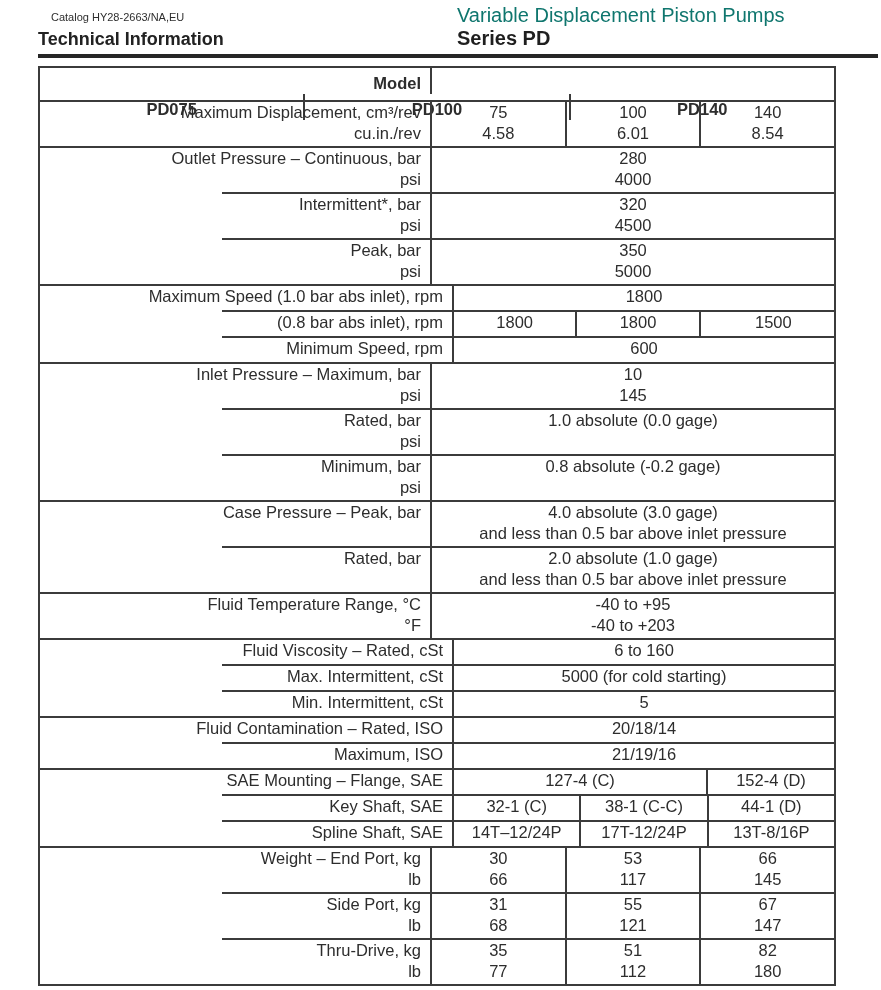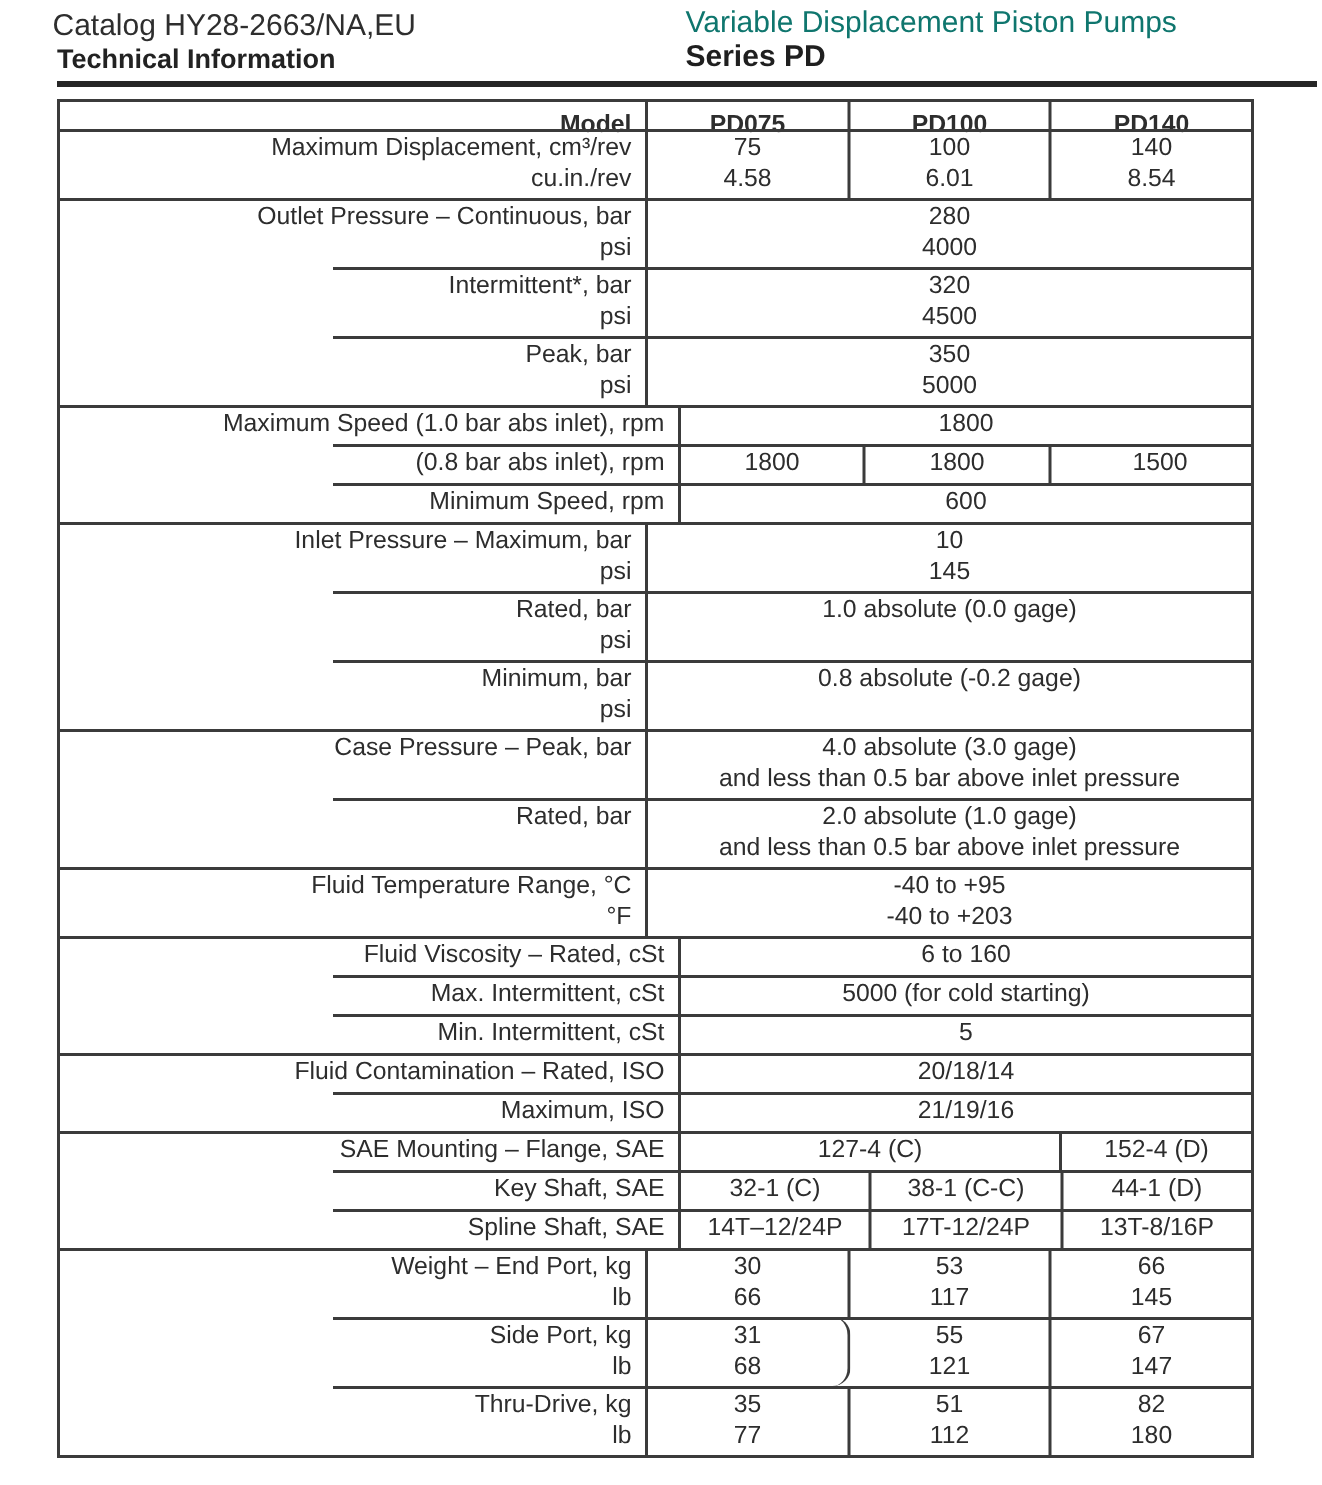--- a/index.html
+++ b/index.html
@@ -6,22 +6,22 @@
   html,body { background:#fff; }
   .page {
     position:relative;
     width:881px; height:990px;
     background:#ffffff;
     font-family:"Liberation Sans", sans-serif;
     color:#2d2d2d;
     overflow:hidden;
   }
   .catalog-line {
-    position:absolute; left:35px; top:7px;
-    font-size:20px; line-height:20px; color:#2e2e2e;
+    position:absolute; left:51px; top:7px;
+    font-size:11px; line-height:20px; color:#2e2e2e;
   }
   .doc-type {
     position:absolute; left:38px; top:28px;
     font-size:18px; font-weight:bold; line-height:22px; color:#222;
   }
   .title-block { position:absolute; left:457px; top:4px; }
   .product-title { font-size:20px; line-height:23px; color:#0f766e; }
   .series-title  { font-size:20px; line-height:23px; font-weight:bold; color:#1f1f1f; }
   .head-rule {
     position:absolute; left:38px; top:54px;
@@ -30,21 +30,21 @@
 
   .spec-table {
     position:absolute; left:38px; top:66px;
     width:798px;
     border:2px solid #3b3b3b;
     background:#fff;
   }
   .row { position:relative; display:flex; width:100%; }
   .row.tall  { height:46px; }
   .row.short { height:26px;padding-left:22px; }
-  .row.header-row { height:18px; }
+  .row.header-row { height:32px;flex-direction:column; }
   .sep {
     position:absolute; top:0; right:0; height:2px;
     background:#3b3b3b; z-index:2;
   }
   .sep.full    { left:0; }
   .sep.partial { left:182px; }
   .cell { padding-top:2px; }
   .label-cell {
     flex:none; width:392px;
     border-right:2px solid #3b3b3b;
@@ -387,21 +387,21 @@
           </div>
         </div>
       </div>
       <div class="row tall">
         <div class="sep partial"></div>
         <div class="cell label-cell">
           <span class="line">Side Port, kg</span>
           <span class="line">lb</span>
         </div>
         <div class="values">
-          <div class="cell value-cell divider" style="flex: 1 1 0px; border-radius: 12px;">
+          <div class="cell value-cell divider" style="flex: 1 1 0px;">
             <span class="line">31</span>
             <span class="line">68</span>
           </div>
           <div class="cell value-cell divider" style="flex: 1 1 0px;">
             <span class="line">55</span>
             <span class="line">121</span>
           </div>
           <div class="cell value-cell" style="flex: 1 1 0px;">
             <span class="line">67</span>
             <span class="line">147</span>

